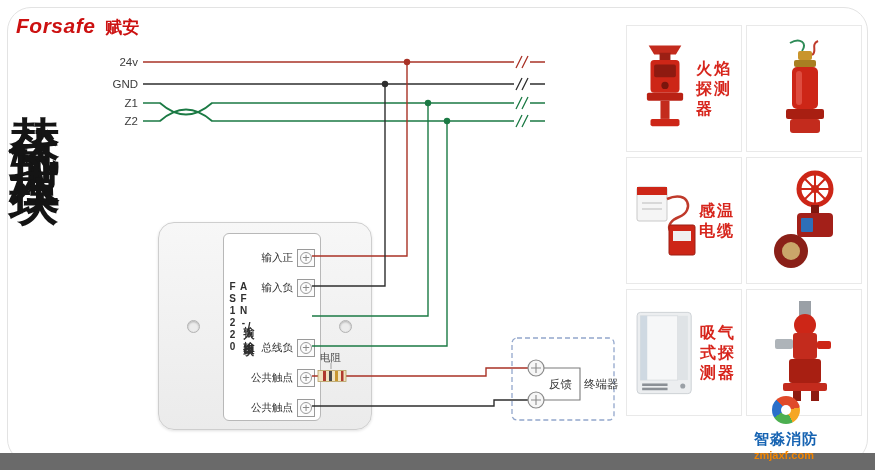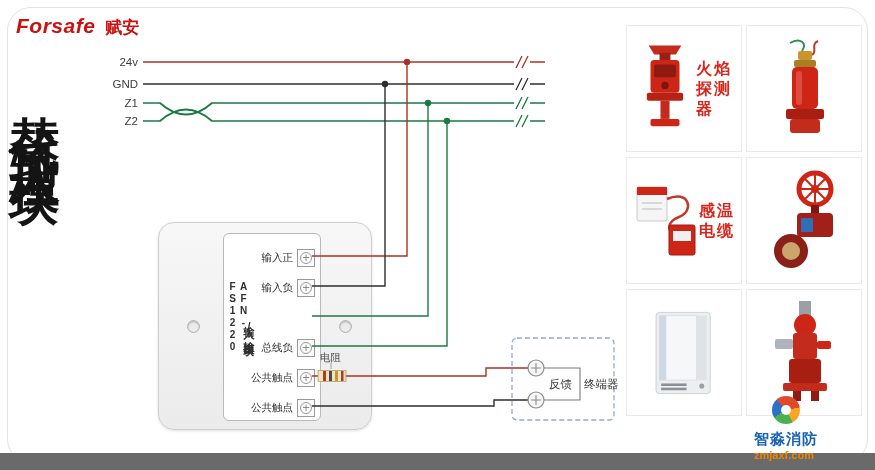--- a/index.html
+++ b/index.html
@@ -237,20 +237,21 @@
     <div class="cell">
       <svg width="66" height="104" viewBox="0 0 78 104">
         <rect x="6" y="4" width="64" height="96" rx="4" fill="#eceef0" stroke="#c6cbd0"></rect>
         <rect x="10" y="8" width="44" height="76" fill="#f6f7f8" stroke="#d8dcdf"></rect>
         <rect x="54" y="8" width="12" height="76" fill="#dfe3e6"></rect>
         <rect x="10" y="8" width="8" height="76" fill="#cfd9e2"></rect>
         <rect x="12" y="88" width="30" height="3" fill="#8b9096"></rect>
         <rect x="12" y="93" width="30" height="3" fill="#8b9096"></rect>
         <circle cx="60" cy="91" r="3" fill="#9aa0a6"></circle>
       </svg>
+      <div class="cell-label">吸气式探测器</div>
     </div>
 
     <div class="cell">
       <svg width="70" height="108" viewBox="0 0 70 108">
         <rect x="30" y="2" width="12" height="16" fill="#9aa0a6"></rect>
         <circle cx="36" cy="26" r="11" fill="#cd2617"></circle>
         <rect x="24" y="34" width="24" height="26" rx="3" fill="#c32b1d"></rect>
         <rect x="6" y="40" width="18" height="10" rx="2" fill="#aeb4b9"></rect>
         <rect x="48" y="42" width="14" height="8" rx="2" fill="#cd2617"></rect>
         <rect x="20" y="60" width="32" height="24" rx="3" fill="#a81f12"></rect>

